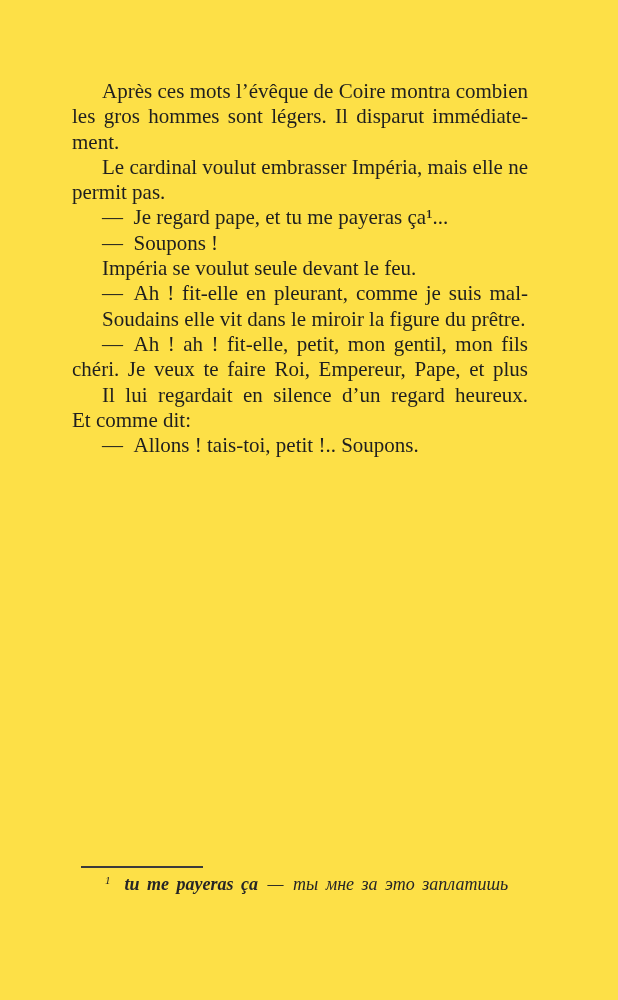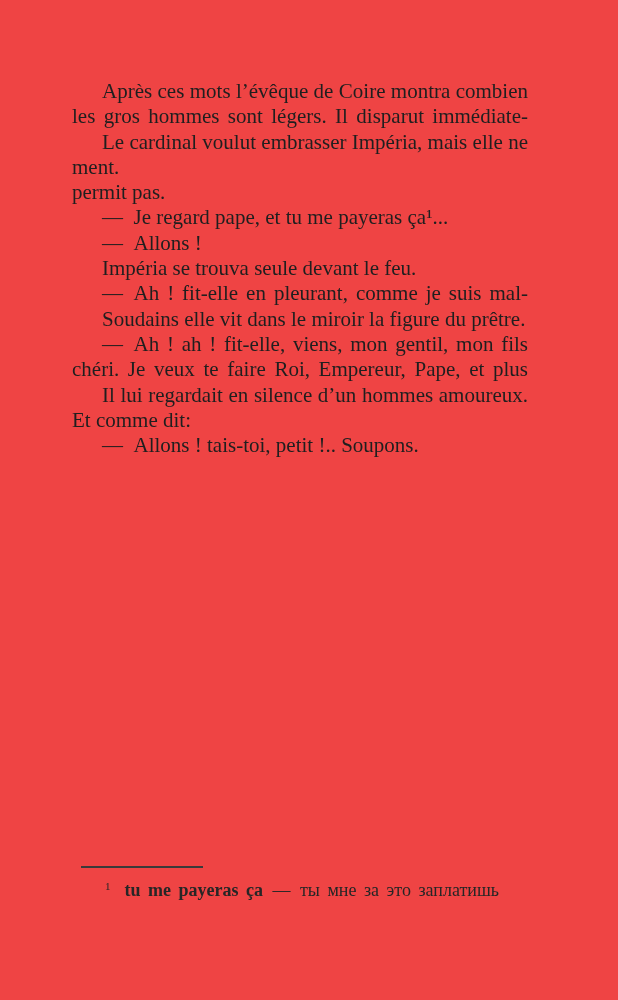--- a/index.html
+++ b/index.html
@@ -4,21 +4,21 @@
 <style>
   html, body {
     margin: 0;
     padding: 0;
     background: #ffffff;
   }
   .page {
     position: relative;
     width: 618px;
     height: 1000px;
-    background: #ef4444;
+    background: #fde047;
     overflow: hidden;
     font-family: "Liberation Serif", serif;
     color: #1f1f1f;
   }
   .text-block {
     position: absolute;
     left: 72px;
     top: 79px;
     width: 456px;
     font-size: 21px;
@@ -42,26 +42,27 @@
     top: 866px;
     width: 456px;
   }
   .fn-rule {
     width: 122px;
     height: 2px;
     background: #3a3a3a;
     margin-left: 9px;
   }
   .fn-text {
-    margin-top: 12px;
+    margin-top: 6px;
     font-size: 18px;
     line-height: 21px;
     text-indent: 33px;
     word-spacing: 3px;
     color: #262626;
+    font-style: italic;
   }
   .fn-marker {
     font-size: 11px;
     line-height: 0;
     vertical-align: 6px;
     margin-right: 14px;
   }
   .fn-term {
     font-weight: bold;
   }
@@ -70,31 +71,31 @@
   }
 </style>
 </head>
 <body>
 
 <div class="page">
 
   <div class="text-block">
     <div class="ln ind fill">Après ces mots l’évêque de Coire montra combien</div>
     <div class="ln fill">les gros hommes sont légers. Il disparut immédiate-</div>
+    <div class="ln">ment.</div>
     <div class="ln ind fill">Le cardinal voulut embrasser Impéria, mais elle ne</div>
-    <div class="ln">ment.</div>
     <div class="ln">permit pas.</div>
     <div class="ln ind">— Je regard pape, et tu me payeras ça¹...</div>
-    <div class="ln ind">— Allons !</div>
-    <div class="ln ind">Impéria se trouva seule devant le feu.</div>
+    <div class="ln ind">— Soupons !</div>
+    <div class="ln ind">Impéria se voulut seule devant le feu.</div>
     <div class="ln ind fill">— Ah ! fit-elle en pleurant, comme je suis mal-</div>
     <div class="ln ind">Soudains elle vit dans le miroir la figure du prêtre.</div>
-    <div class="ln ind fill">— Ah ! ah ! fit-elle, viens, mon gentil, mon fils</div>
+    <div class="ln ind fill">— Ah ! ah ! fit-elle, petit, mon gentil, mon fils</div>
     <div class="ln fill">chéri. Je veux te faire Roi, Empereur, Pape, et plus</div>
-    <div class="ln ind fill">Il lui regardait en silence d’un hommes amoureux.</div>
+    <div class="ln ind fill">Il lui regardait en silence d’un regard heureux.</div>
     <div class="ln">Et comme dit:</div>
     <div class="ln ind">— Allons ! tais-toi, petit !.. Soupons.</div>
   </div>
 
   <div class="footnote">
     <div class="fn-rule"></div>
     <div class="fn-text"><sup class="fn-marker">1</sup><span class="fn-term">tu me payeras ça</span> <span class="fn-dash">—</span> <span class="fn-translation">ты мне за это заплатишь</span></div>
   </div>
 
 </div>

